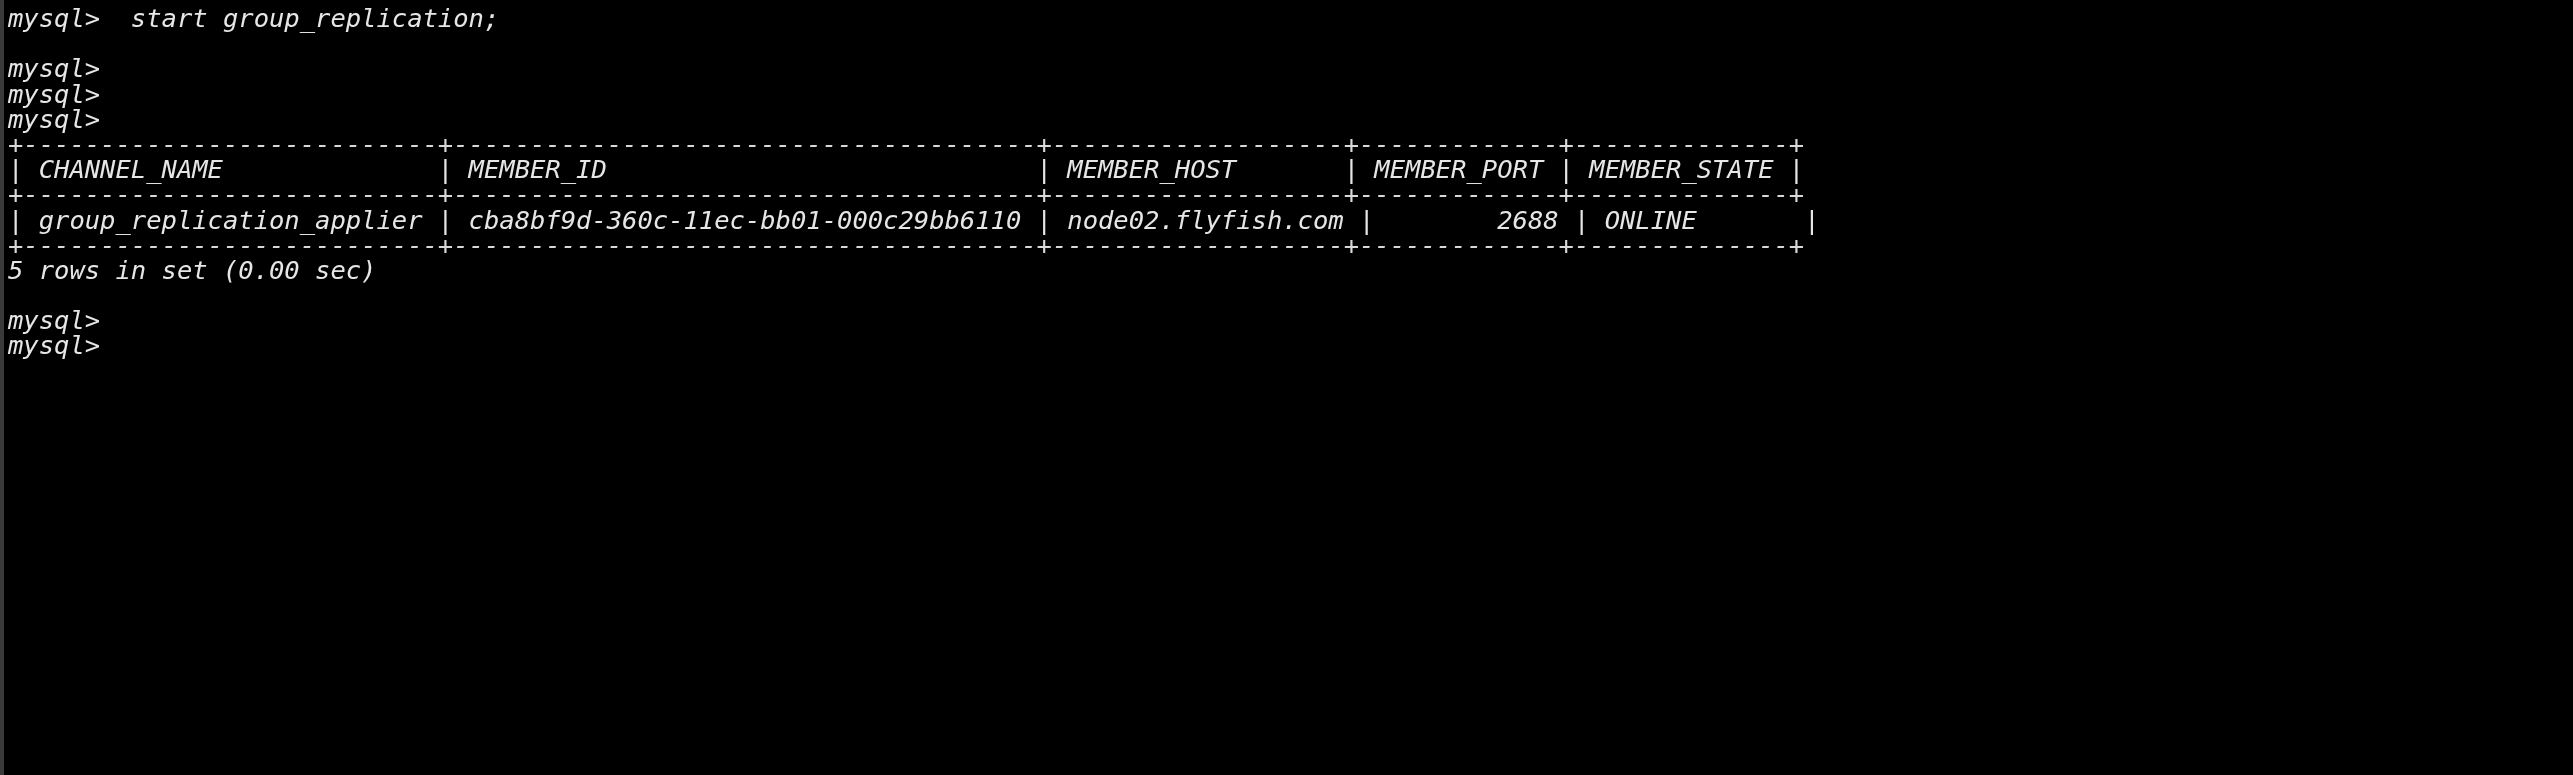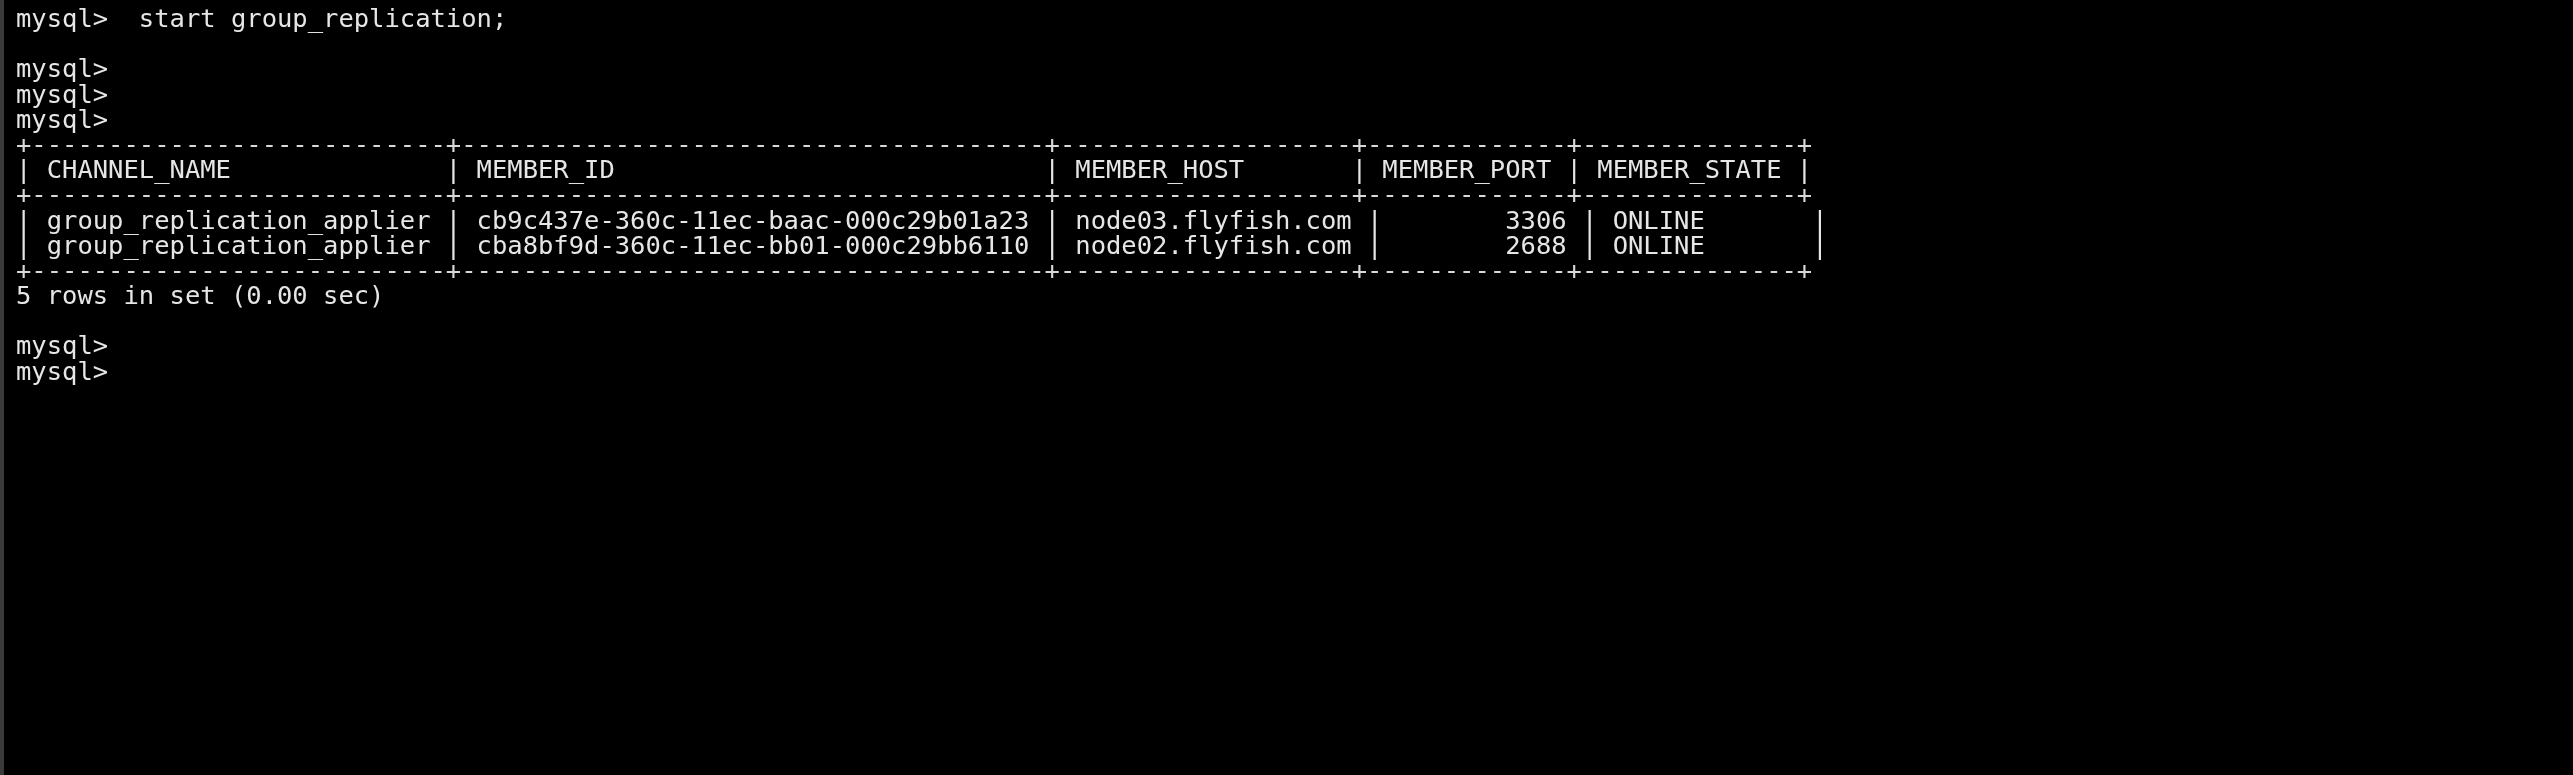--- a/index.html
+++ b/index.html
@@ -12,21 +12,22 @@
     height: 775px;
     overflow: hidden;
     font-family: "DejaVu Sans Mono", "Liberation Mono", monospace;
   }
   #terminal {
     position: relative;
     width: 2573px;
     height: 775px;
     background: #000000;
     box-sizing: border-box;
-    padding: 6px 0 0 8px;
+    padding: 6px 0 0 0;
+    font-style: italic;
   }
   
   #left-edge {
     position: absolute;
     left: 0;
     top: 0;
     width: 4px;
     height: 775px;
     background: #3a3a3a;
   }
@@ -59,21 +60,20 @@
   <div id="left-edge"></div>
   <div id="screen">
     <span class="term-line">mysql&gt;  start group_replication;</span>
     <span class="term-line blank"></span>
     <span class="term-line">mysql&gt;</span>
     <span class="term-line">mysql&gt;</span>
     <span class="term-line">mysql&gt;</span>
     <span class="term-line rule">+---------------------------+--------------------------------------+-------------------+-------------+--------------+</span>
     <span class="term-line">| CHANNEL_NAME              | MEMBER_ID                            | MEMBER_HOST       | MEMBER_PORT | MEMBER_STATE |</span>
     <span class="term-line rule">+---------------------------+--------------------------------------+-------------------+-------------+--------------+</span>
-    <span class="term-line">| group_replication_applier | cb9c437e-360c-11ec-baac-000c29b01a23 | node03.flyfish.com |        3306 | ONLINE       |</span>
     <span class="term-line">| group_replication_applier | cba8bf9d-360c-11ec-bb01-000c29bb6110 | node02.flyfish.com |        2688 | ONLINE       |</span>
     <span class="term-line rule">+---------------------------+--------------------------------------+-------------------+-------------+--------------+</span>
     <span class="term-line">5 rows in set (0.00 sec)</span>
     <span class="term-line blank"></span>
     <span class="term-line">mysql&gt;</span>
     <span class="term-line">mysql&gt;</span>
   </div>
 </div>
 
 </body></html>

